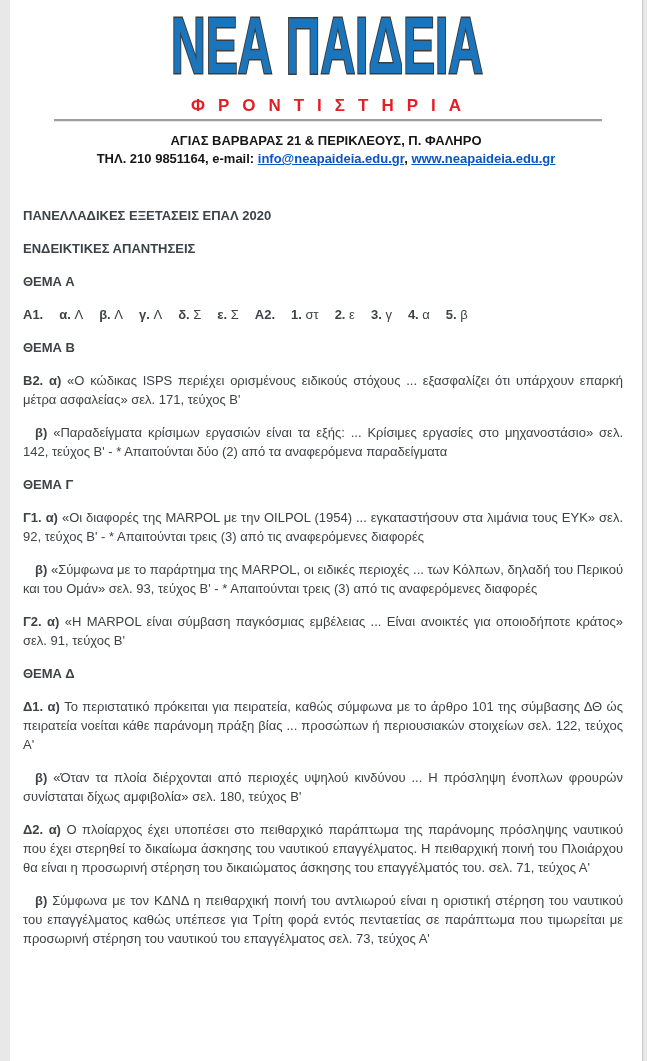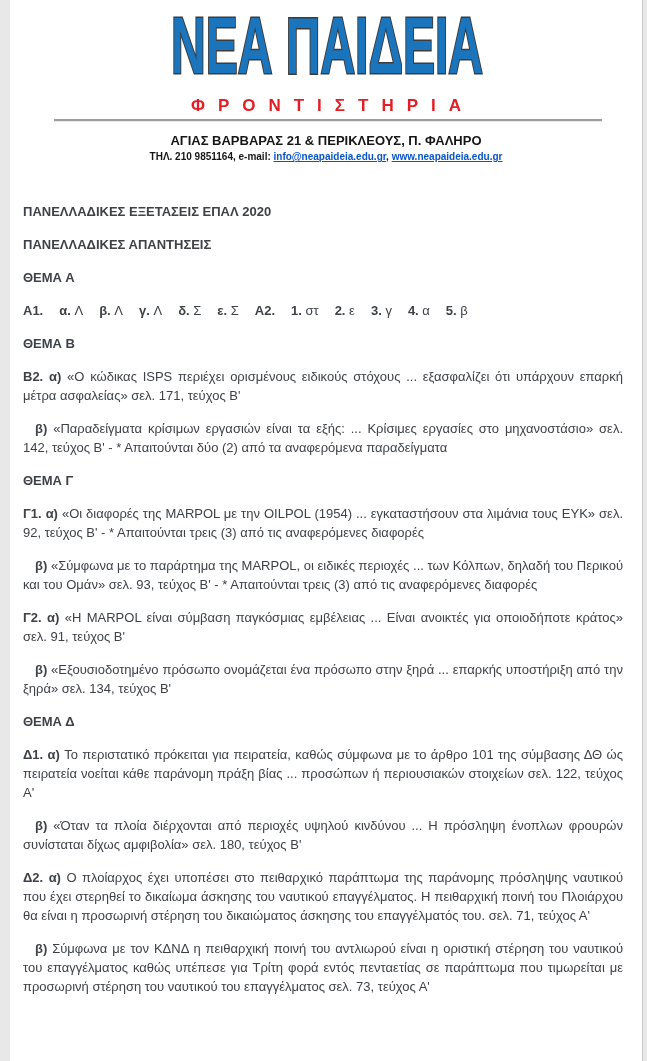--- a/index.html
+++ b/index.html
@@ -41,21 +41,21 @@
     border-top:2px solid #9d9d9d;
     border-bottom:1px solid #e9e9e9;
     height:0;
   }
   .address{
     margin-top:11px;
     font-size:13px;font-weight:bold;color:var(--header-text);
   }
   .contact{
     margin-top:3px;
-    font-size:10px;font-weight:bold;color:var(--header-text);
+    font-size:13px;font-weight:bold;color:var(--header-text);
   }
   .contact a{
     color:var(--link-blue);
     text-decoration:underline;
     font-weight:bold;
   }
   
   .content{
     margin-top:40px;
     padding:0 19px 0 13px;
@@ -89,31 +89,30 @@
     <div class="address">ΑΓΙΑΣ ΒΑΡΒΑΡΑΣ 21 &amp; ΠΕΡΙΚΛΕΟΥΣ, Π. ΦΑΛΗΡΟ</div>
     <div class="contact">
       <span>ΤΗΛ. 210 9851164, e-mail:</span>
       <a href="#">info@neapaideia.edu.gr</a><span>,</span>
       <a href="#">www.neapaideia.edu.gr</a>
     </div>
   </div>
 
   <div class="content">
       <p class="heading">ΠΑΝΕΛΛΑΔΙΚΕΣ ΕΞΕΤΑΣΕΙΣ ΕΠΑΛ 2020</p>
-      <p class="heading">ΠΑΝΕΛΛΑΔΙΚΕΣ ΑΠΑΝΤΗΣΕΙΣ</p>
+      <p class="heading">ΕΝΔΕΙΚΤΙΚΕΣ ΑΠΑΝΤΗΣΕΙΣ</p>
       <p class="heading">ΘΕΜΑ Α</p>
       <p class="answers"><span class="ans-b">Α1.</span><span class="ans-group first"><span class="ans-b">α. </span><span>Λ</span></span><span class="ans-group"><span class="ans-b">β. </span><span>Λ</span></span><span class="ans-group"><span class="ans-b">γ. </span><span>Λ</span></span><span class="ans-group"><span class="ans-b">δ. </span><span>Σ</span></span><span class="ans-group"><span class="ans-b">ε. </span><span>Σ</span></span><span class="ans-group ans-b">Α2.</span><span class="ans-group first"><span class="ans-b">1. </span><span>στ</span></span><span class="ans-group"><span class="ans-b">2. </span><span>ε</span></span><span class="ans-group"><span class="ans-b">3. </span><span>γ</span></span><span class="ans-group"><span class="ans-b">4. </span><span>α</span></span><span class="ans-group"><span class="ans-b">5. </span><span>β</span></span></p>
       <p class="heading">ΘΕΜΑ Β</p>
       <p class=""><span class="lead">Β2. α) </span>«Ο κώδικας ISPS περιέχει ορισμένους ειδικούς στόχους ... εξασφαλίζει ότι υπάρχουν επαρκή μέτρα ασφαλείας» σελ. 171, τεύχος Β'</p>
       <p class="indent"><span class="lead">β) </span>«Παραδείγματα κρίσιμων εργασιών είναι τα εξής: ... Κρίσιμες εργασίες στο μηχανοστάσιο» σελ. 142, τεύχος Β' - * Απαιτούνται δύο (2) από τα αναφερόμενα παραδείγματα</p>
       <p class="heading">ΘΕΜΑ Γ</p>
       <p class=""><span class="lead">Γ1. α) </span>«Οι διαφορές της MARPOL με την OILPOL (1954) ... εγκαταστήσουν στα λιμάνια τους ΕΥΚ» σελ. 92, τεύχος Β' - * Απαιτούνται τρεις (3) από τις αναφερόμενες διαφορές</p>
       <p class="indent"><span class="lead">β) </span>«Σύμφωνα με το παράρτημα της MARPOL, οι ειδικές περιοχές ... των Κόλπων, δηλαδή του Περικού και του Ομάν» σελ. 93, τεύχος Β' - * Απαιτούνται τρεις (3) από τις αναφερόμενες διαφορές</p>
       <p class=""><span class="lead">Γ2. α) </span>«Η MARPOL είναι σύμβαση παγκόσμιας εμβέλειας ... Είναι ανοικτές για οποιοδήποτε κράτος» σελ. 91, τεύχος Β'</p>
-      <p class="indent"><span class="lead">β) </span>«Εξουσιοδοτημένο πρόσωπο ονομάζεται ένα πρόσωπο στην ξηρά ... επαρκής υποστήριξη από την ξηρά» σελ. 134, τεύχος Β'</p>
       <p class="heading">ΘΕΜΑ Δ</p>
       <p class=""><span class="lead">Δ1. α) </span>Το περιστατικό πρόκειται για πειρατεία, καθώς σύμφωνα με το άρθρο 101 της σύμβασης ΔΘ ώς πειρατεία νοείται κάθε παράνομη πράξη βίας ... προσώπων ή περιουσιακών στοιχείων σελ. 122, τεύχος Α'</p>
       <p class="indent"><span class="lead">β) </span>«Όταν τα πλοία διέρχονται από περιοχές υψηλού κινδύνου ... Η πρόσληψη ένοπλων φρουρών συνίσταται δίχως αμφιβολία» σελ. 180, τεύχος Β'</p>
       <p class=""><span class="lead">Δ2. α) </span>Ο πλοίαρχος έχει υποπέσει στο πειθαρχικό παράπτωμα της παράνομης πρόσληψης ναυτικού που έχει στερηθεί το δικαίωμα άσκησης του ναυτικού επαγγέλματος. Η πειθαρχική ποινή του Πλοιάρχου θα είναι η προσωρινή στέρηση του δικαιώματος άσκησης του επαγγέλματός του. σελ. 71, τεύχος Α'</p>
       <p class="indent"><span class="lead">β) </span>Σύμφωνα με τον ΚΔΝΔ η πειθαρχική ποινή του αντλιωρού είναι η οριστική στέρηση του ναυτικού του επαγγέλματος καθώς υπέπεσε για Τρίτη φορά εντός πενταετίας σε παράπτωμα που τιμωρείται με προσωρινή στέρηση του ναυτικού του επαγγέλματος σελ. 73, τεύχος Α'</p>
     </div>
 
 </div>
 
 </body></html>

